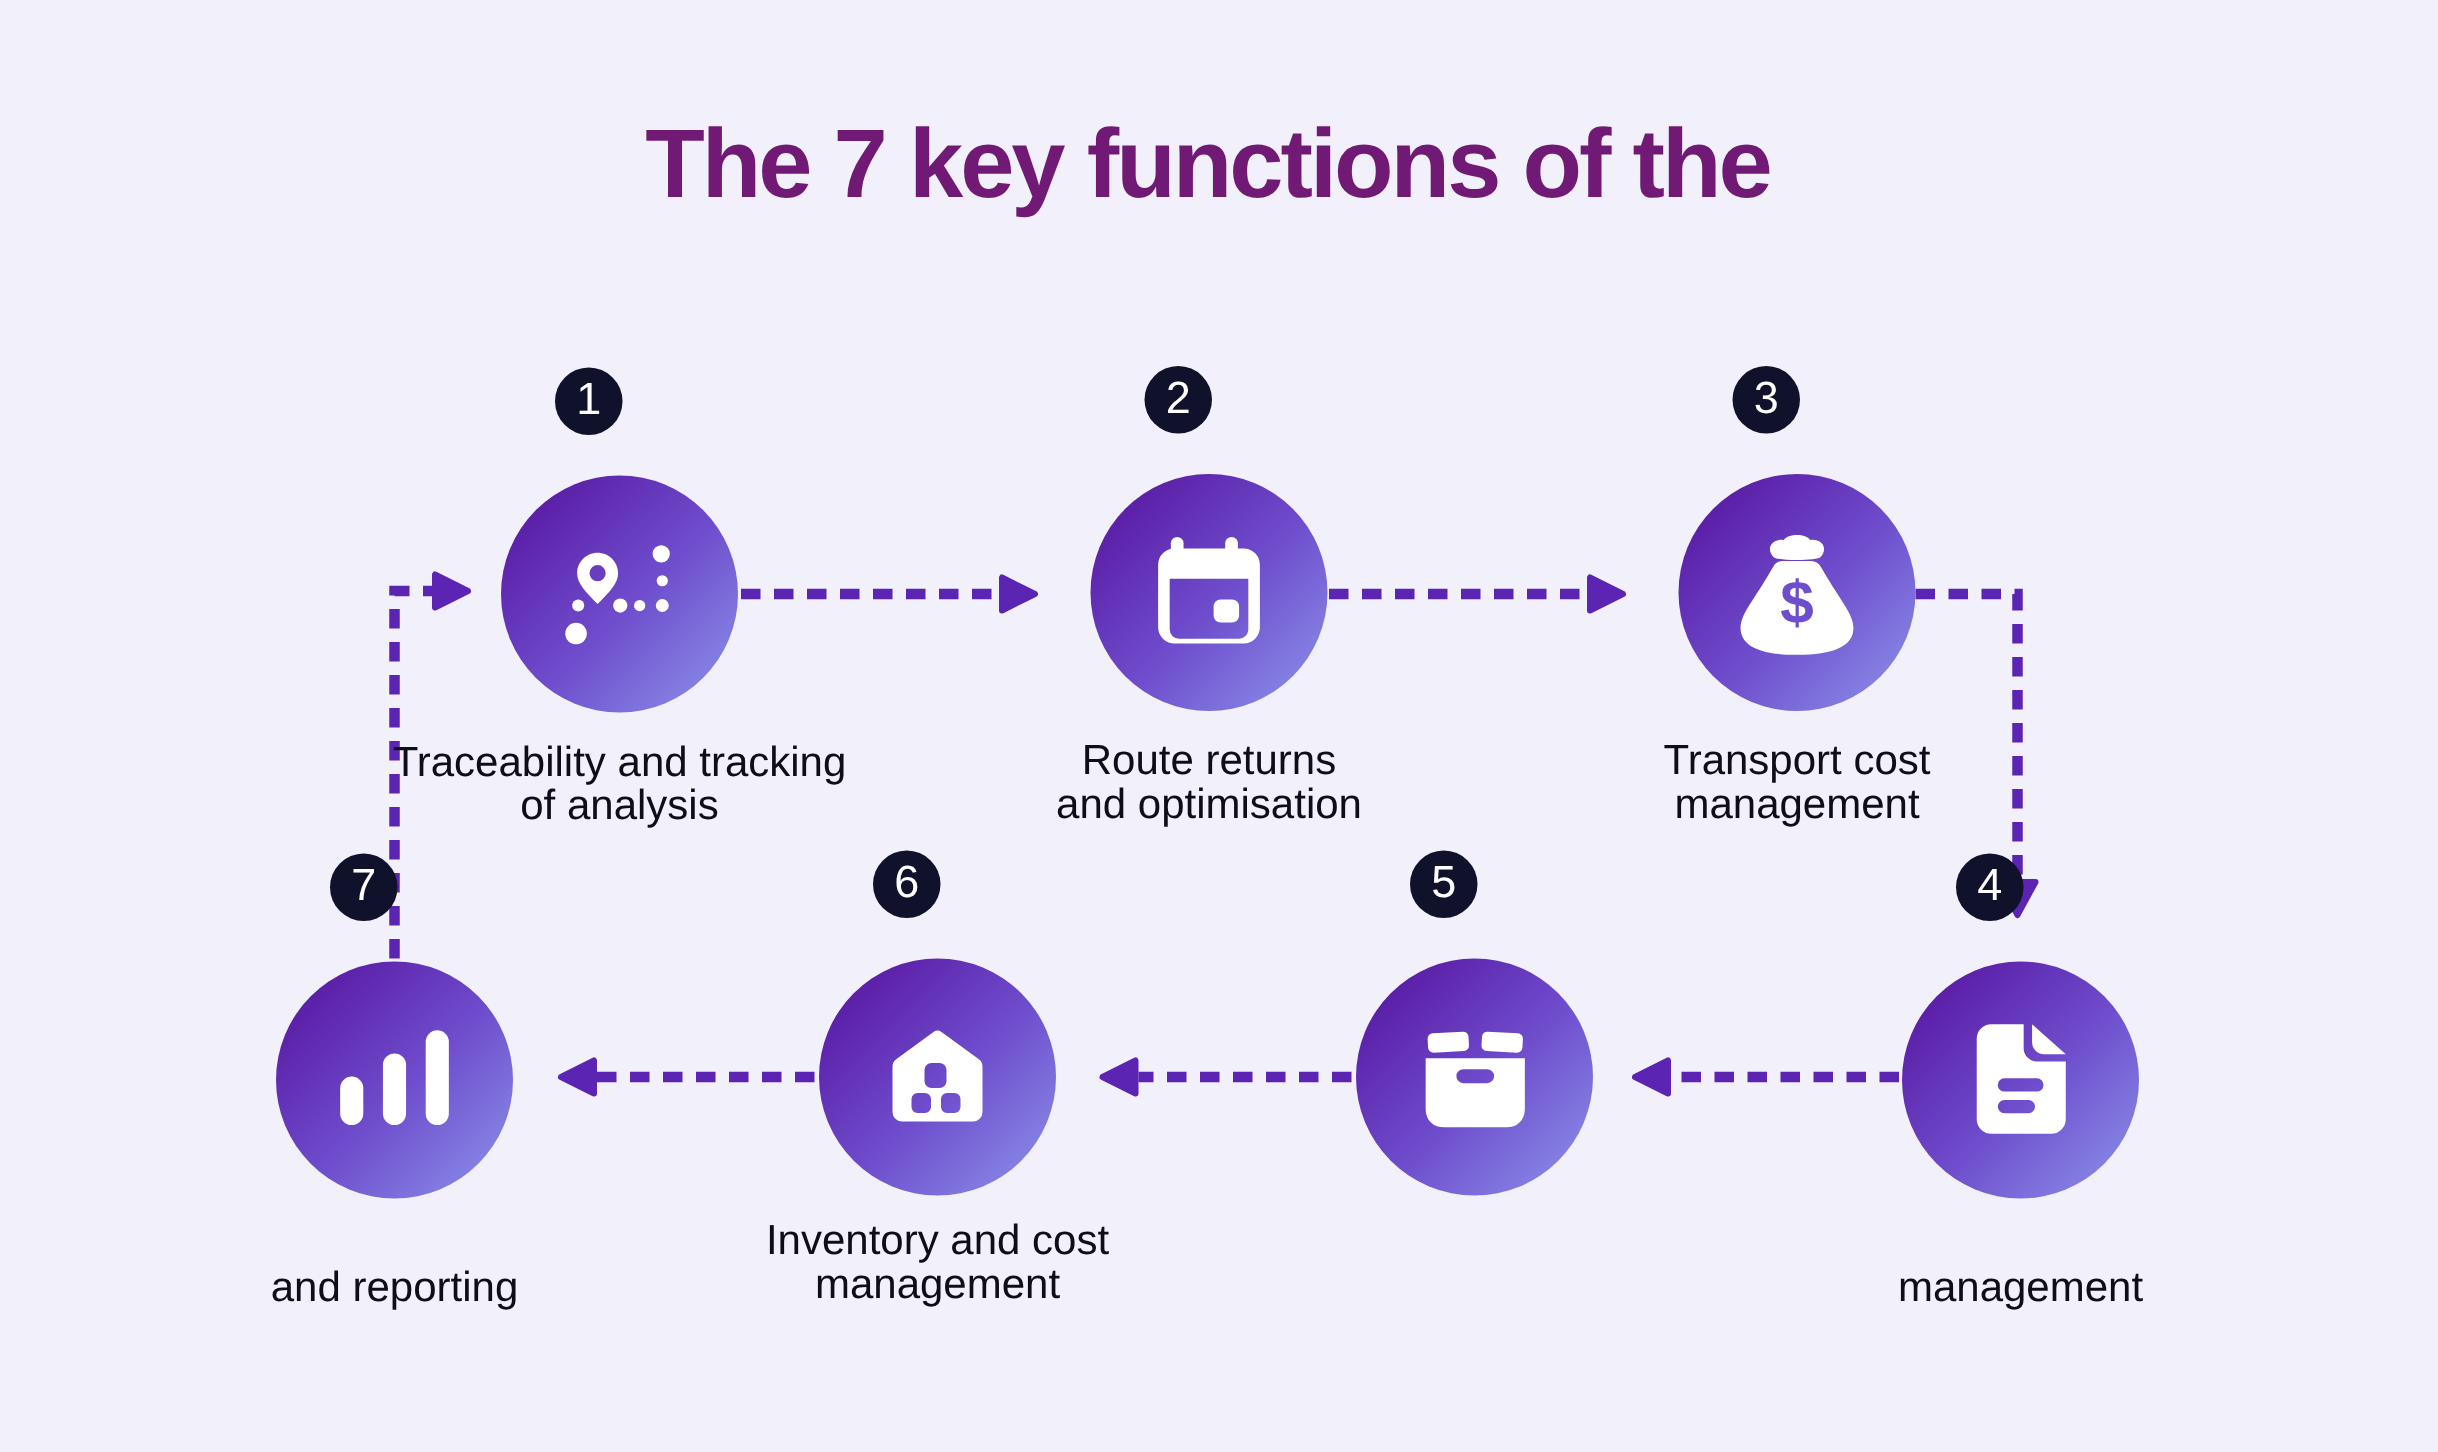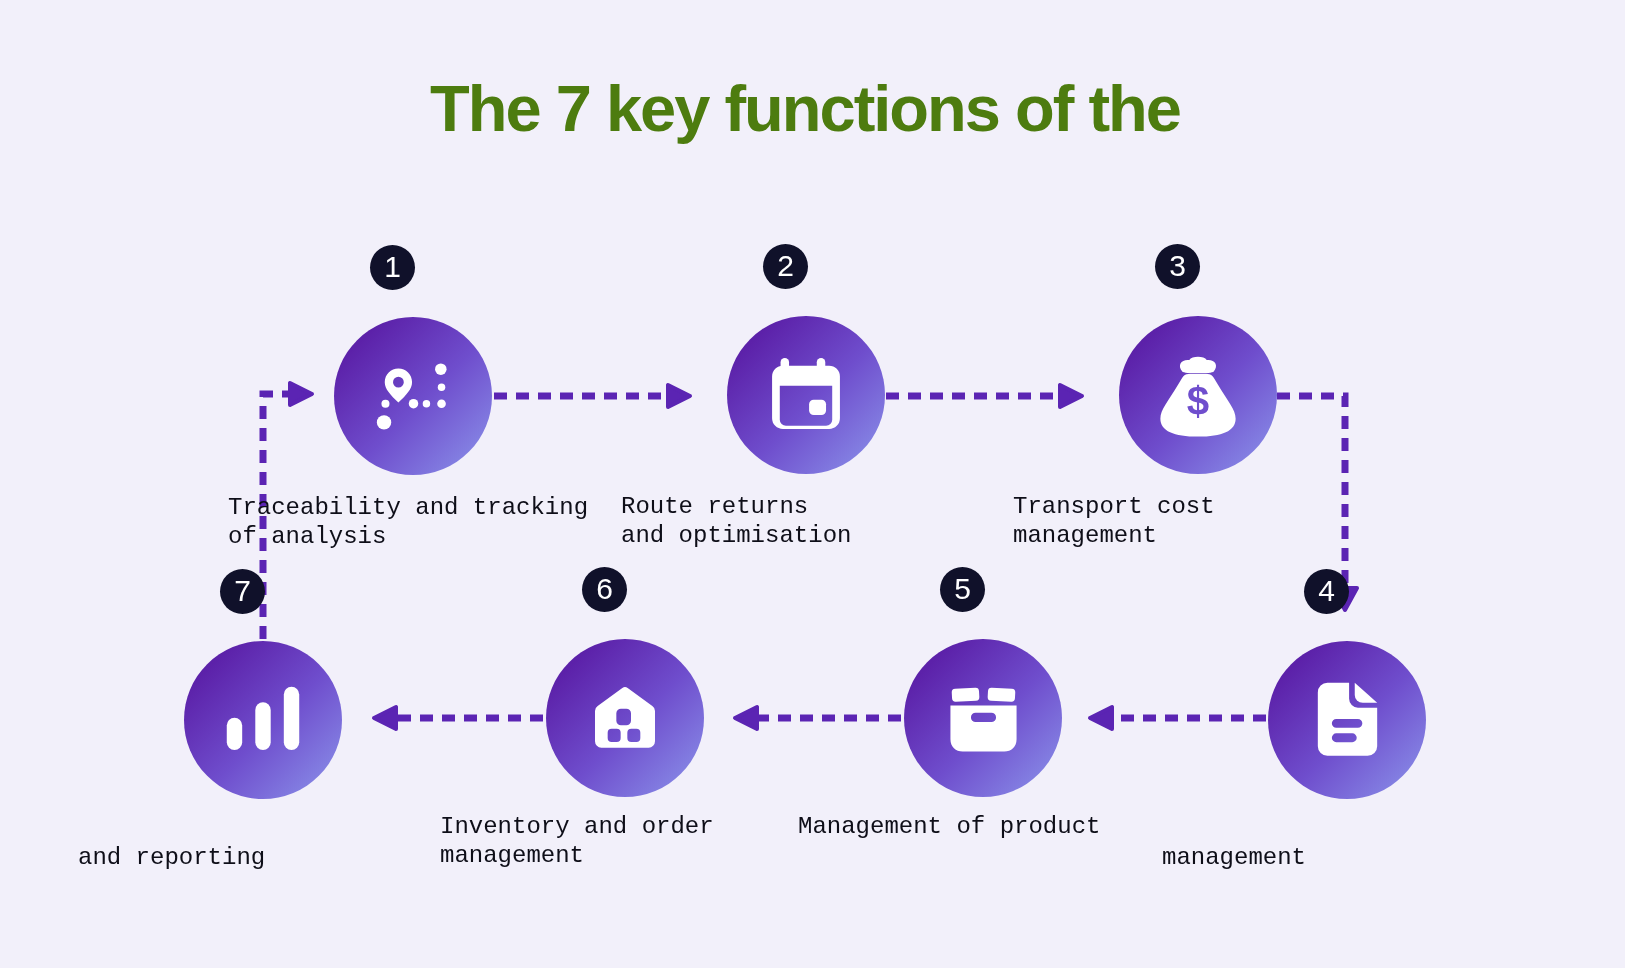--- a/index.html
+++ b/index.html
@@ -2,39 +2,39 @@
 <html><head>
 <meta charset="utf-8">
 <style>
   html,body{margin:0;padding:0;background:#e8e6f2;}
   .canvas{
     position:relative;width:1625px;height:968px;background:#f2f0fa;overflow:hidden;
     font-family:"Liberation Sans",sans-serif;
   }
   .title{
     position:absolute;left:0;top:72px;width:1610px;text-align:center;
-    font-size:65px;line-height:74px;font-weight:700;letter-spacing:-2px;color:#4d7c0f;
+    font-size:65px;line-height:74px;font-weight:700;letter-spacing:-2px;color:#701a75;
   }
   .connectors{position:absolute;left:0;top:0;width:1625px;height:968px;pointer-events:none;}
   .node{position:absolute;width:0;height:0;}
   .n1{left:413px;top:396px}.n2{left:806px;top:395px}.n3{left:1198px;top:395px}
   .n4{left:1347px;top:720px}.n5{left:983px;top:718px}.n6{left:625px;top:718px}.n7{left:263px;top:720px}
   .circle{
     position:absolute;left:-79px;top:-79px;width:158px;height:158px;border-radius:50%;
     background:linear-gradient(135deg,#5c21a9 16%,#6f4ecd 55%,#8b93ea 98%);
     display:flex;align-items:center;justify-content:center;
   }
   .badge{
     position:absolute;left:36px;top:-72px;width:45px;height:45px;border-radius:50%;
     background:#10112a;color:#ffffff;font-size:30px;font-weight:500;
     display:flex;align-items:center;justify-content:center;padding-bottom:1px;box-sizing:border-box;
   }
   .label{
-    position:absolute;left:-185px;width:370px;
-    font-size:24px;line-height:28.5px;color:#0e0e18;font-family:Liberation Mono, monospace;
+    position:absolute;left:-185px;width:370px;text-align:center;
+    font-size:28px;line-height:28.5px;color:#0e0e18;
   }
   .row-top .label{top:98px}
   .row-bottom .label{top:95px}
   .icon{overflow:visible;display:block;}
   .i1{width:69px;height:69px}.i2{width:74px;height:74px}.i3{width:84px;height:84px}
   .i4{width:77px;height:77px}.i5{width:69px;height:69px}.i6{width:64px;height:64px}.i7{width:74px;height:74px}
   .icon *{fill:#ffffff;}
   .icon .accent{fill:#6f4ecd;}
   .conn{stroke:#5b24b3;stroke-width:7;fill:none;stroke-dasharray:13 9;}
   .head{fill:#5b24b3;stroke:#5b24b3;stroke-width:4;stroke-linejoin:round;}
@@ -133,33 +133,33 @@
   <div class="node n5 row-bottom">
     <div class="circle">
       <svg class="icon i5" viewBox="0 0 96 96">
         <rect x="4" y="6" width="38" height="18" rx="5" transform="rotate(-3 23 15)"></rect>
         <rect x="54" y="6" width="38" height="18" rx="5" transform="rotate(3 73 15)"></rect>
         <path fill-rule="evenodd" d="M2 30 h92 v47 c0 11 -7.5 17 -17 17 H19 C9.5 94 2 88 2 77 Z M37 40 a6.5 6.5 0 0 0 0 13 h22 a6.5 6.5 0 0 0 0 -13 Z"></path>
       </svg>
       <div class="badge">5</div>
     </div>
     <div class="label">
-      <span>Management of product</span><br>
+      <br>
     </div>
   </div>
 
   <div class="node n6 row-bottom">
     <div class="circle">
       <svg class="icon i6" viewBox="0 0 96 96">
         <path fill-rule="evenodd" d="M44 3 a7 7 0 0 1 8 0 l37 27 a9 9 0 0 1 4 7.5 V83 a9.5 9.5 0 0 1 -9.5 9.5 H12.5 A9.5 9.5 0 0 1 3 83 V37.5 A9 9 0 0 1 7 30 Z M42 34 h8 a7 7 0 0 1 7 7 v11 a7 7 0 0 1 -7 7 h-8 a7 7 0 0 1 -7 -7 V41 a7 7 0 0 1 7 -7 Z M28 64 h7.5 a6 6 0 0 1 6 6 v8 a6 6 0 0 1 -6 6 H28 a6 6 0 0 1 -6 -6 v-8 a6 6 0 0 1 6 -6 Z M57.5 64 h7.5 a6 6 0 0 1 6 6 v8 a6 6 0 0 1 -6 6 h-7.5 a6 6 0 0 1 -6 -6 v-8 a6 6 0 0 1 6 -6 Z"></path>
       </svg>
       <div class="badge">6</div>
     </div>
     <div class="label">
-      <span>Inventory and order</span><br>
+      <span>Inventory and cost</span><br>
       <span>management</span>
     </div>
   </div>
 
   <div class="node n7 row-bottom">
     <div class="circle">
       <svg class="icon i7" viewBox="0 0 96 96">
         <rect x="1" y="45" width="20" height="42" rx="10"></rect>
         <rect x="38" y="25" width="20" height="62" rx="10"></rect>
         <rect x="75" y="5" width="20" height="82" rx="10"></rect>

